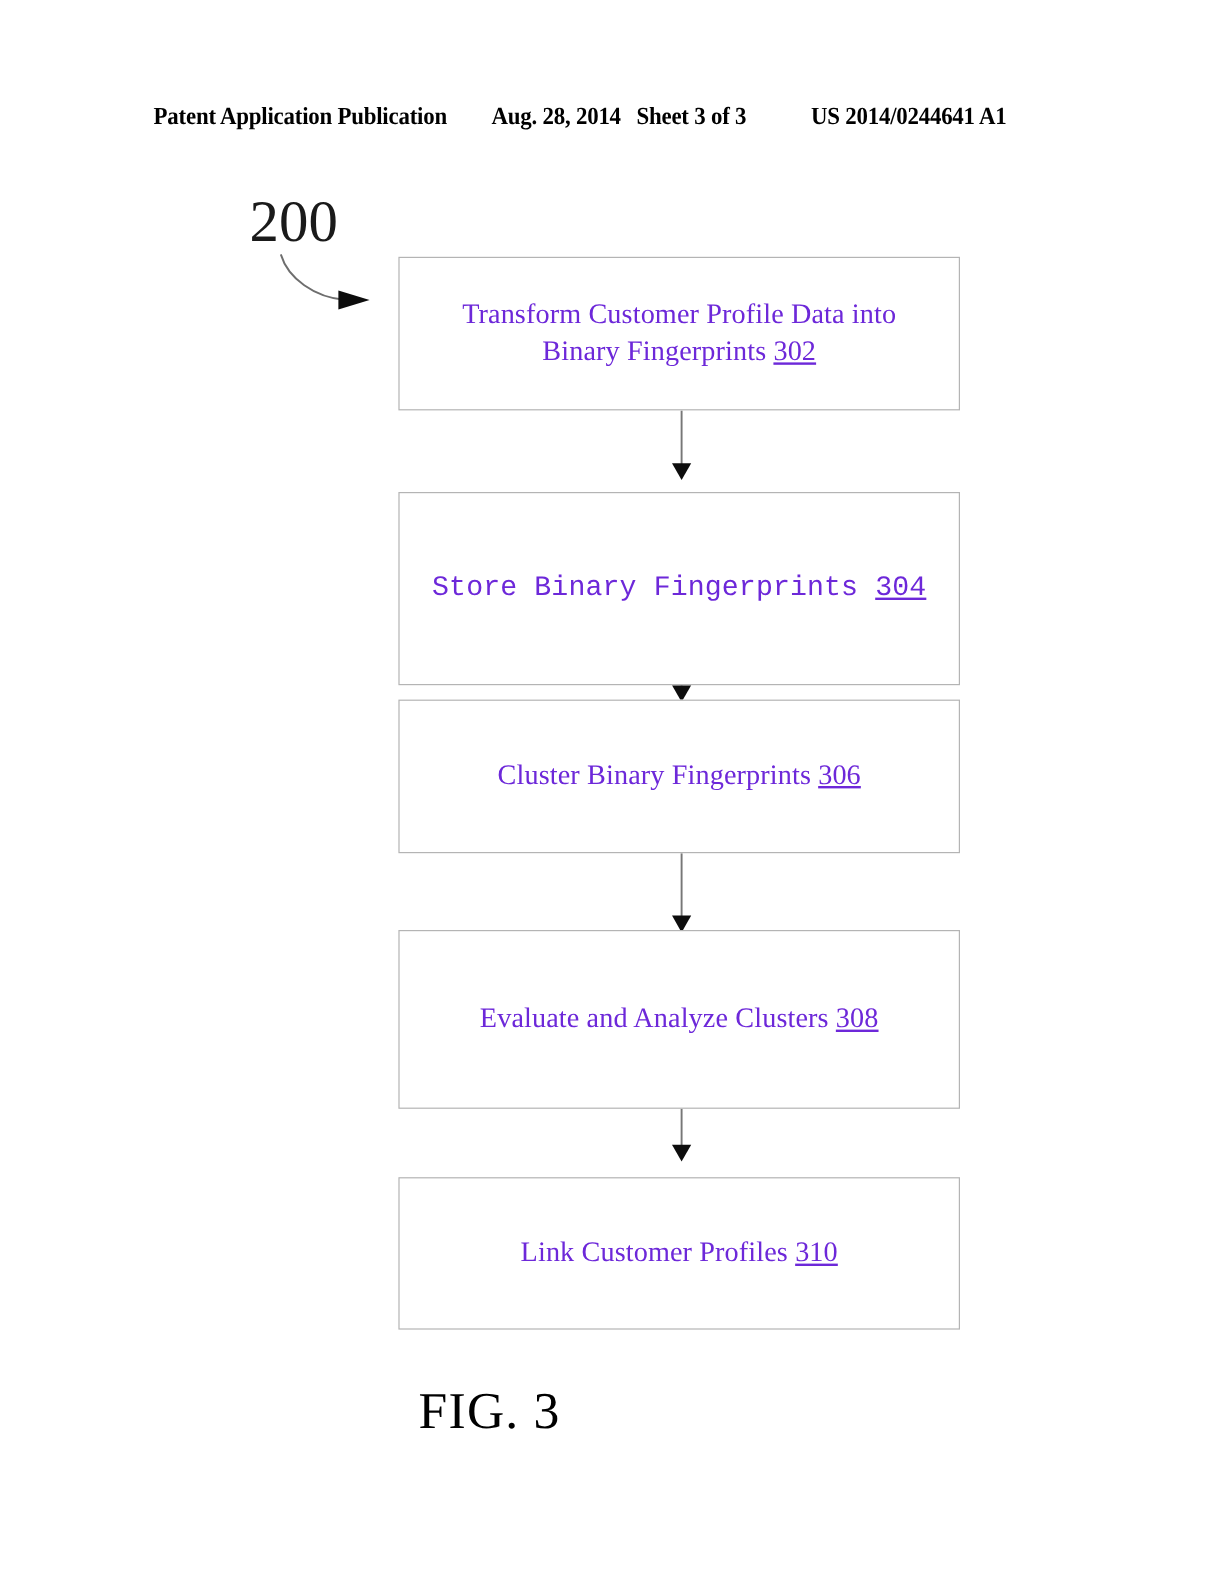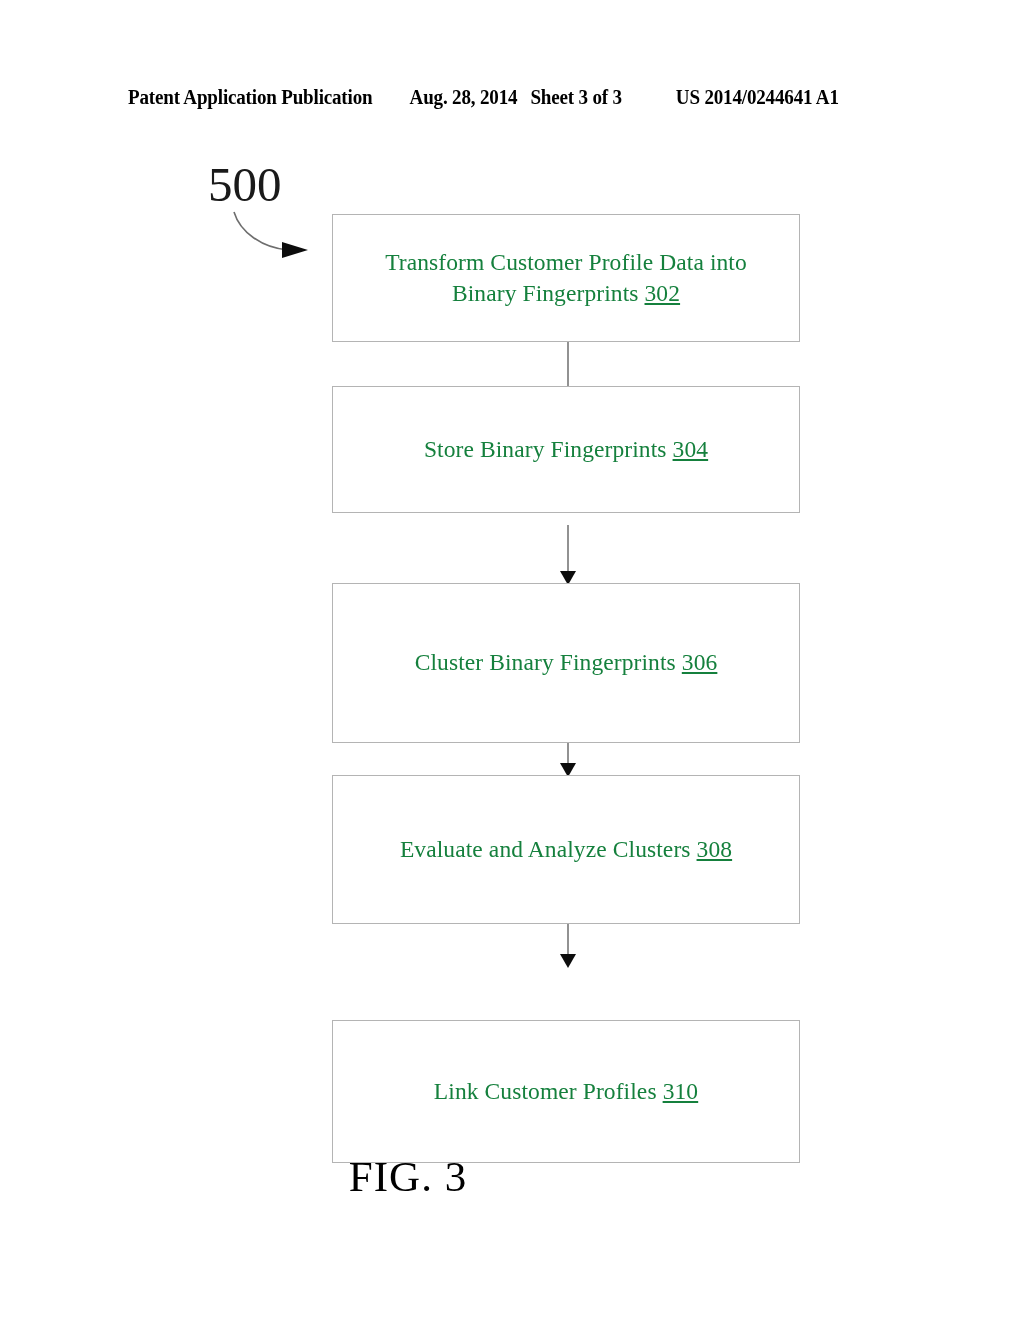--- a/index.html
+++ b/index.html
@@ -76,34 +76,34 @@
     border: 1.5px solid #b4b4b4;
     background: #ffffff;
     display: flex;
     align-items: center;
     justify-content: center;
     text-align: center;
   }
   .flow-box .box-text {
     font-size: 23.5px;
     line-height: 1.32;
-    color: #15803d;
+    color: #6d28d9;
     padding: 0 26px;
     letter-spacing: 0.1px;
   }
   .flow-box .ref {
     text-decoration: underline;
     text-underline-offset: 2px;
   }
 
   #box-302 { top: 214px;  height: 128px; }
-  #box-304 { top: 386px;  height: 127px; }
-  #box-306 { top: 583px;  height: 160px; }
+  #box-304 { top: 410px;  height: 161px; font-family: Liberation Mono, monospace; }
+  #box-306 { top: 583px;  height: 128px; }
   #box-308 { top: 775px;  height: 149px; }
-  #box-310 { top: 1020px;  height: 143px; }
+  #box-310 { top: 981px;  height: 127px; }
 
   
   #fig-caption {
     position: absolute;
     left: 0;
     top: 1152px;
     width: 816px;
     text-align: center;
     font-size: 43px;
     letter-spacing: 1px;
@@ -115,21 +115,21 @@
 
 <div id="page-header">
   <span class="hdr-pub">Patent Application Publication</span>
   <span class="hdr-date">Aug. 28, 2014</span>
   <span class="hdr-sheet">Sheet 3 of 3</span>
   <span class="hdr-num">US 2014/0244641 A1</span>
 </div>
 
 <div id="figure">
 
-  <div id="ref-300">500</div>
+  <div id="ref-300">200</div>
 
   <svg id="lines-layer" viewBox="0 0 1024 1320" width="1024" height="1320" xmlns="http://www.w3.org/2000/svg">
 
     <g>
       <path d="M 234 212 C 240 232, 262 248, 288 250" fill="none" stroke="#6e6e6e" stroke-width="1.6"></path>
       <polygon points="282,242 308,250 282,258" fill="#0d0d0d"></polygon>
     </g>
 
     <g>
       <line x1="568" y1="342" x2="568" y2="388" stroke="#777777" stroke-width="1.6"></line>

